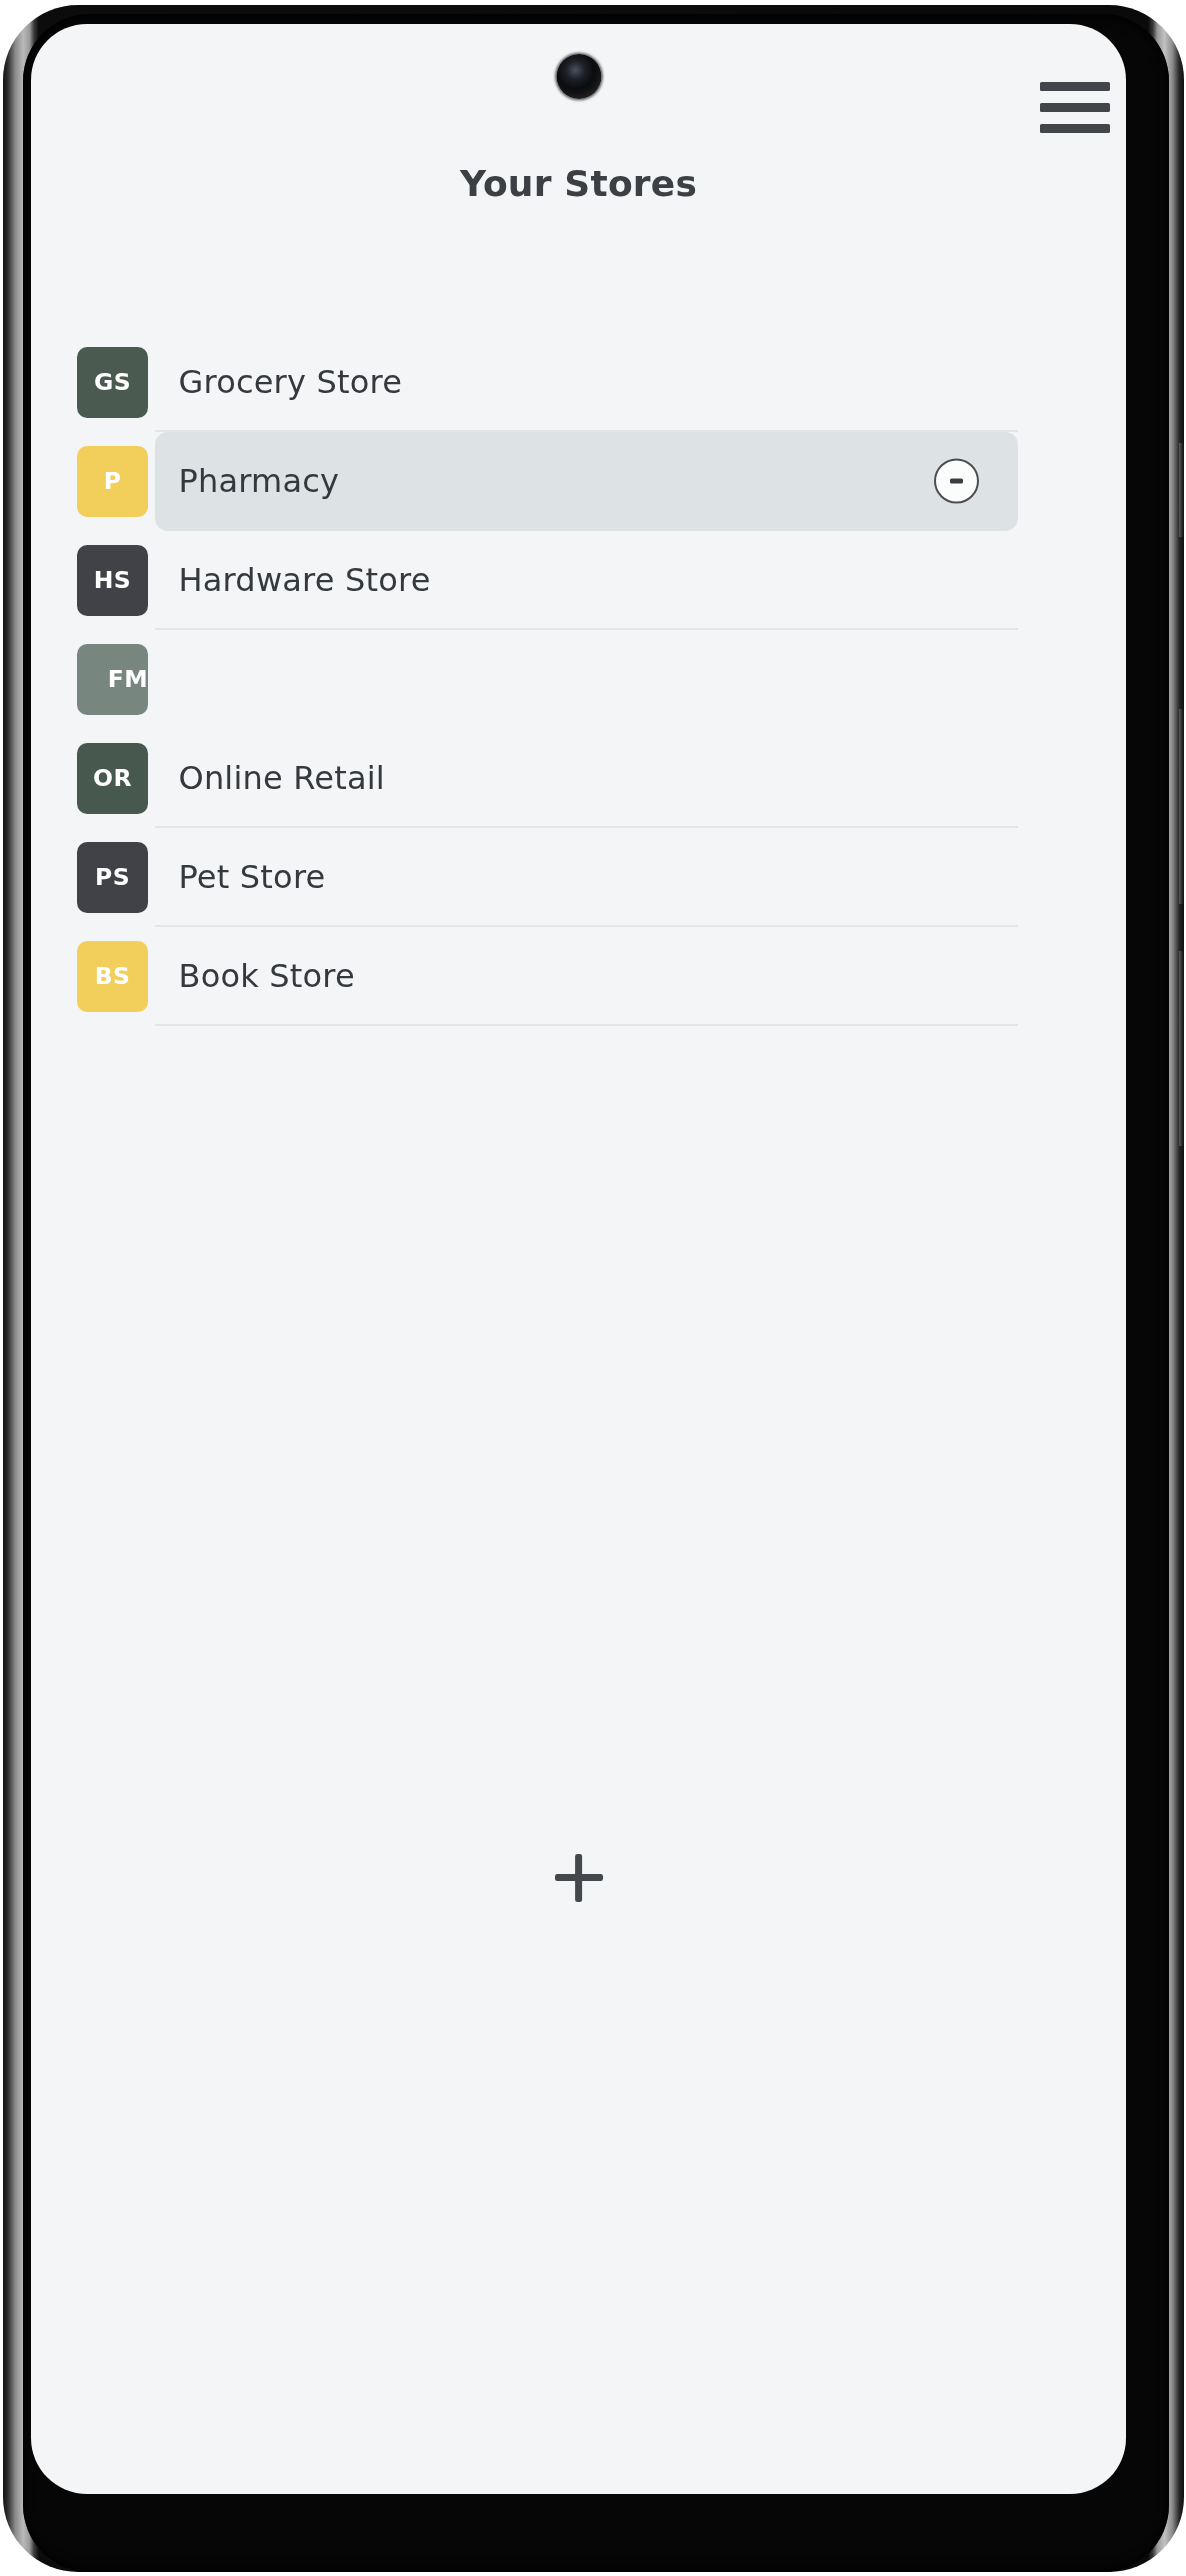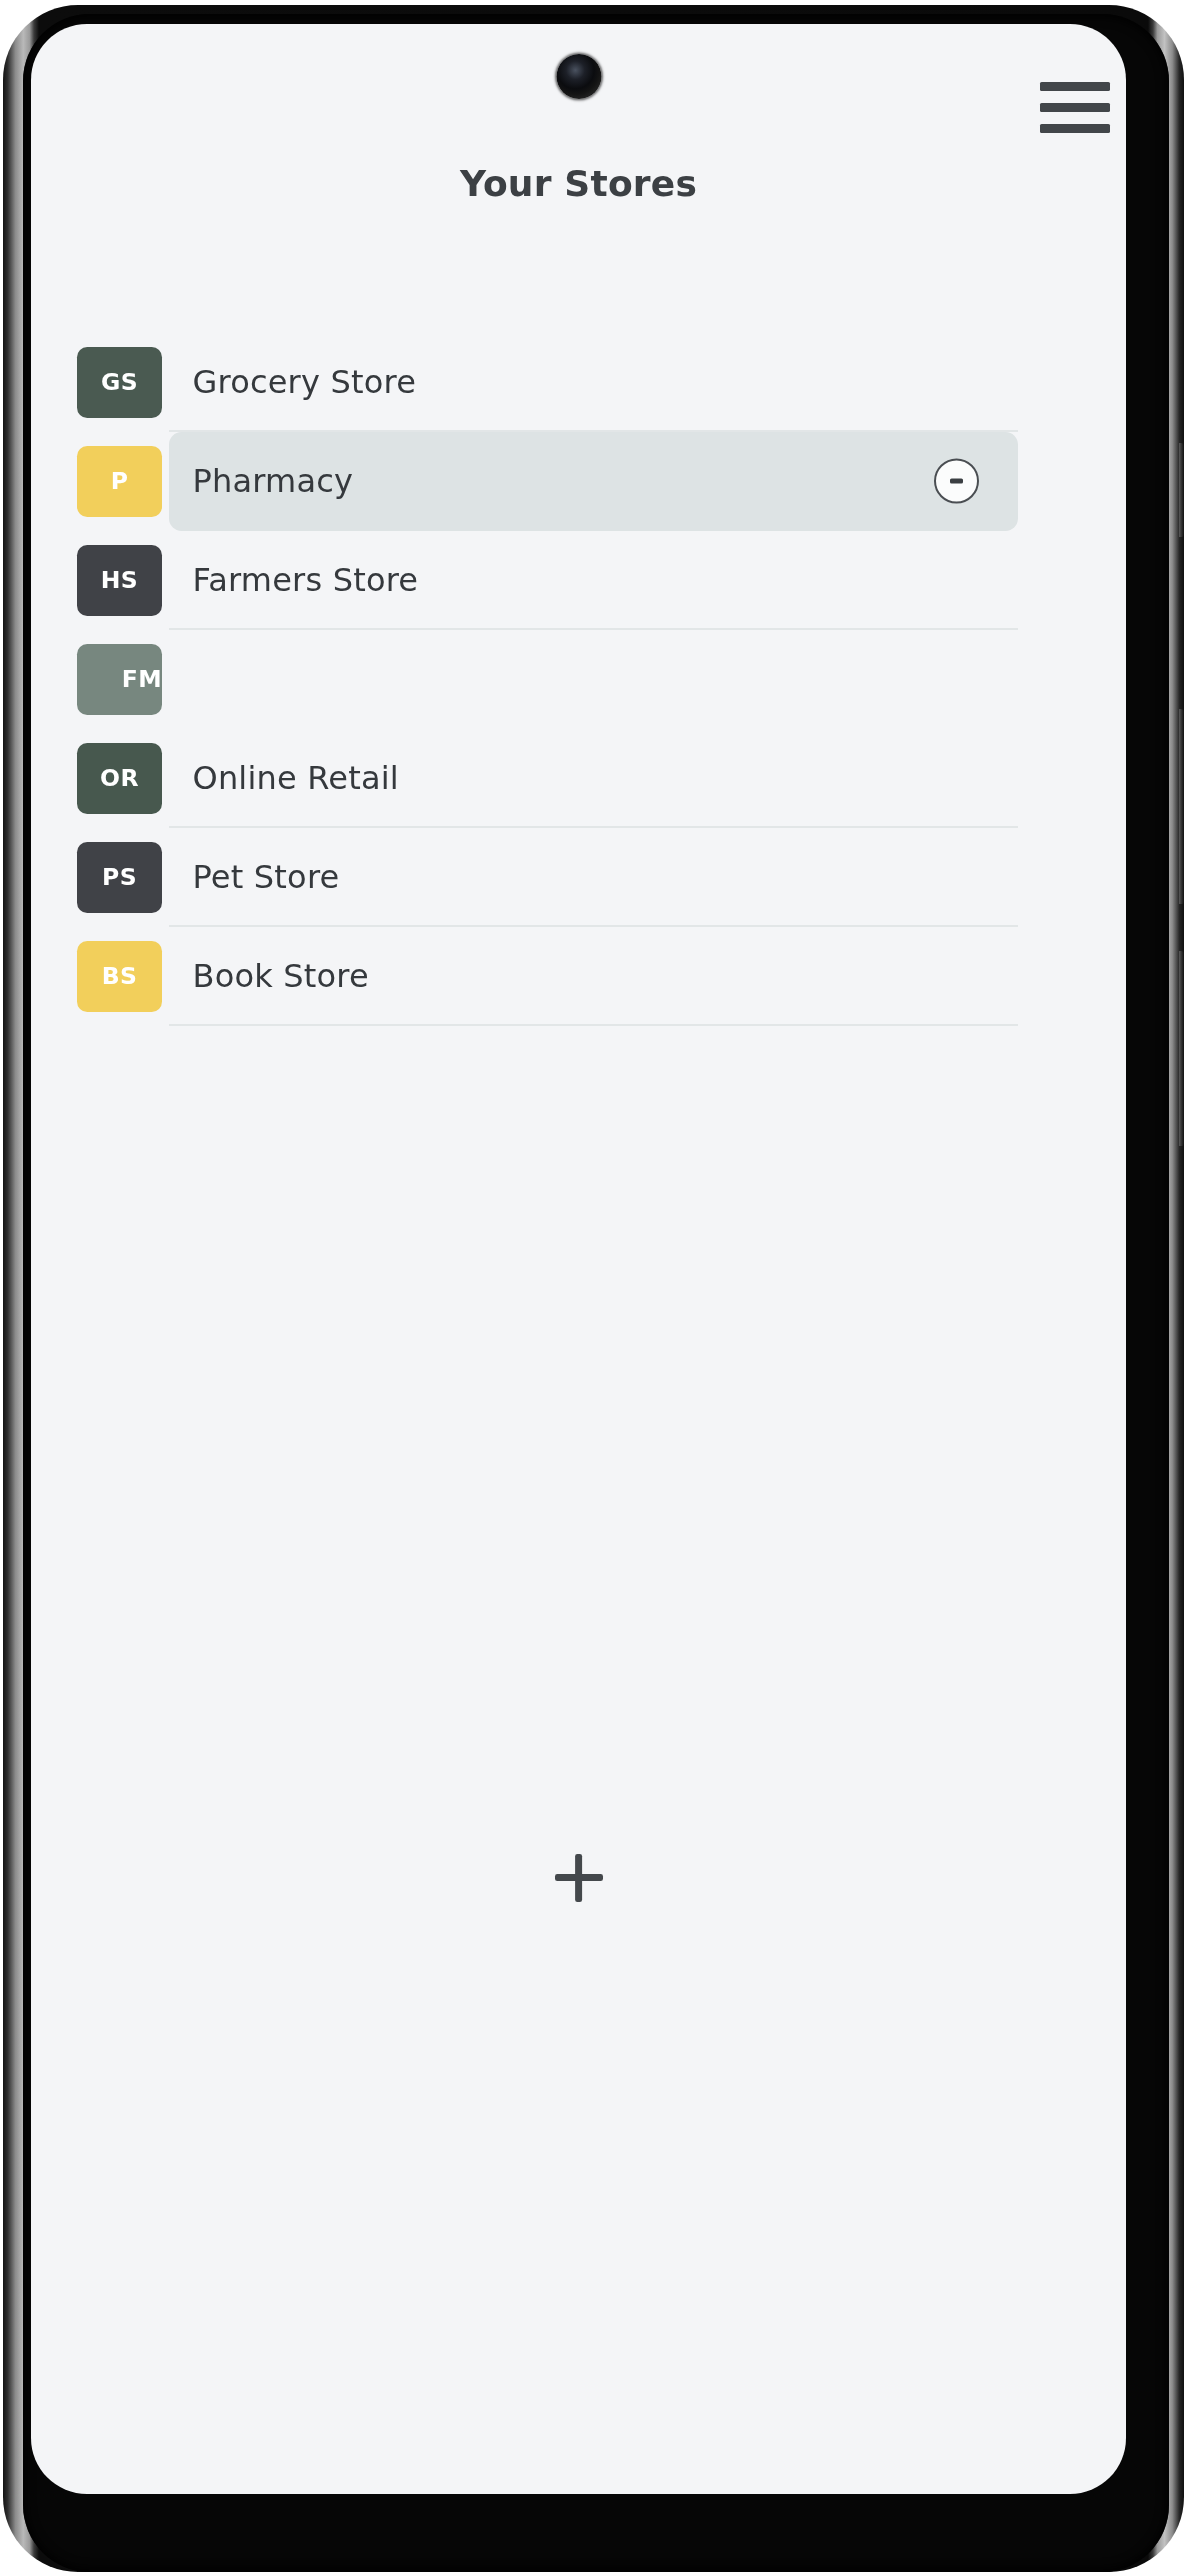--- a/index.html
+++ b/index.html
@@ -123,21 +123,21 @@
     display: flex;
     align-items: center;
     padding-left: 46px;
     cursor: pointer;
   }
 
   .avatar {
     position: relative;
     z-index: 2;
     flex: 0 0 auto;
-    width: 85px; height: 71px;
+    width: 71px; height: 71px;
     border-radius: 10.2px;
     display: flex;
     align-items: center;
     justify-content: center;
     color: #ffffff;
     font-size: 23.5px;
     font-weight: 700;
     letter-spacing: 0.4px;
   }
 
@@ -270,21 +270,21 @@
             <div class="remove-btn">
               <i></i>
             </div>
           </div>
         </div>
         <div class="store-row">
           <div class="avatar" style="background: rgb(64, 66, 71);">
             <span>HS</span>
           </div>
           <div class="row-right">
-            <span class="store-name">Farmers Store</span>
+            <span class="store-name">Hardware Store</span>
             <div class="divider"></div>
           </div>
         </div>
         <div class="store-row">
           <div class="avatar" style="background: rgb(119, 135, 127); justify-content: flex-end;">
             <span>FM</span>
           </div>
         </div>
         <div class="store-row">
           <div class="avatar" style="background: rgb(71, 88, 78);">

